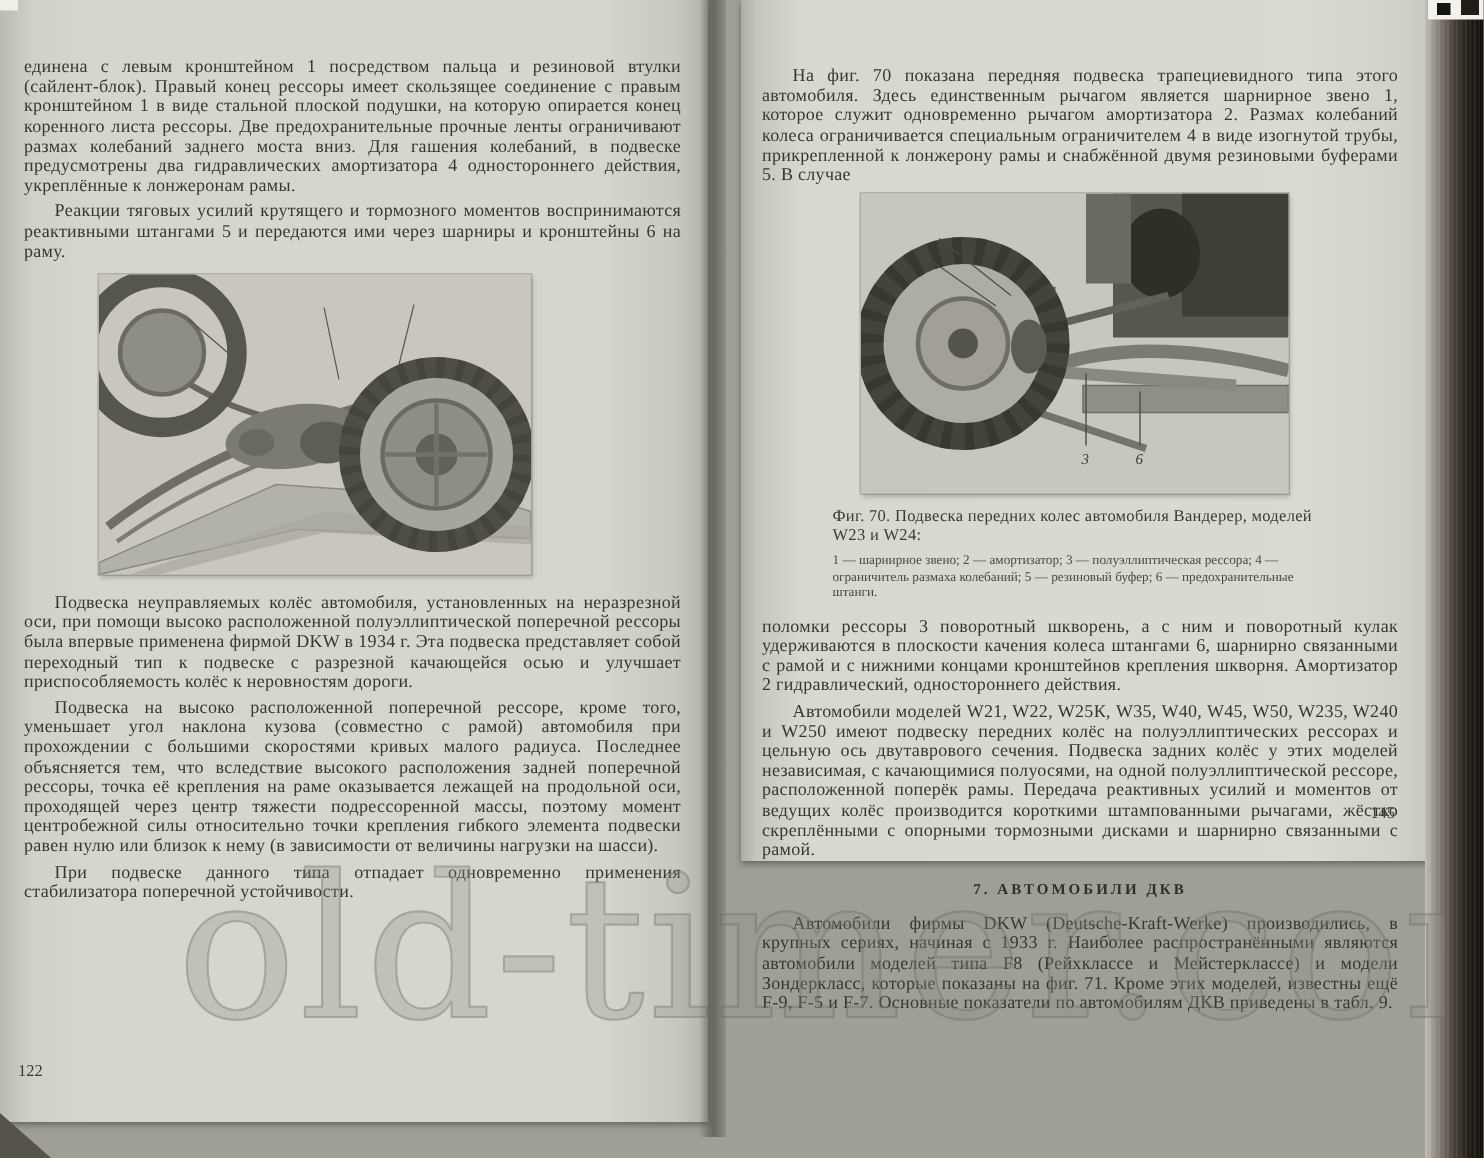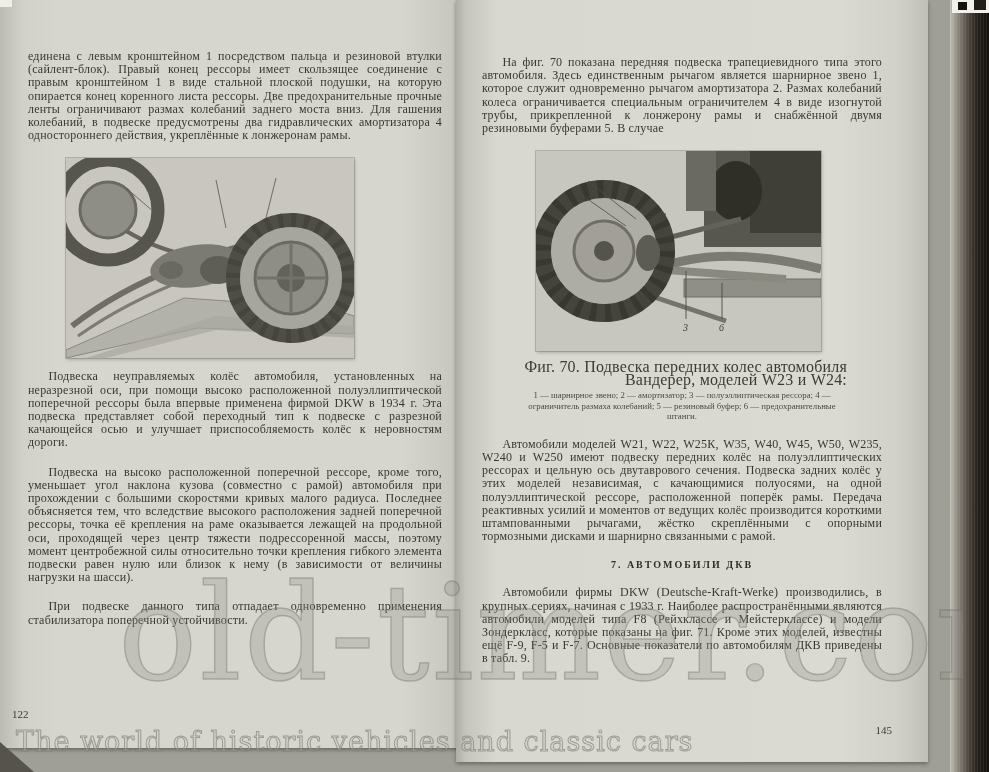--- a/index.html
+++ b/index.html
@@ -11,45 +11,45 @@
   .scan{position:absolute;inset:0;}
 
   
   .page{position:absolute;top:0;}
   .page-left{
     left:0;width:472px;height:748px;
     background:linear-gradient(90deg,#bcbbb3 0,#d2d1c9 22px,#d7d6ce 60px,#d7d6ce 400px,#c9c8c0 452px,#b3b2aa 472px);
     box-shadow:0 2px 4px rgba(0,0,0,.35);
   }
   .page-right{
-    left:456px;width:472px;height:762px;
+    left:494px;width:472px;height:574px;
     background:linear-gradient(90deg,#aeada5 0,#c6c5bd 10px,#d9d8d0 40px,#dbdad2 380px,#d2d1c9 440px,#c1c0b8 472px);
     box-shadow:0 2px 4px rgba(0,0,0,.35);
   }
   .spine{
     position:absolute;left:466px;top:0;width:18px;height:758px;
     background:linear-gradient(90deg,rgba(60,58,52,0) 0,rgba(60,58,52,.45) 40%,rgba(60,58,52,.55) 55%,rgba(60,58,52,.15) 100%);
   }
 
   
   .col-left{position:absolute;left:12px;top:34px;width:446px;}
   .col-right{position:absolute;left:10px;top:40px;width:432px;}
   .body-text{
-    margin:16px;font-size:12px;line-height:13.2px;text-align:justify;
+    margin:4px;font-size:12px;line-height:13.2px;text-align:justify;
     color:#38372f;letter-spacing:.2px;text-indent:1.7em;
   }
   .no-indent{text-indent:0;}
   .fig{margin:0;}
   .fig-photo{background:#cbcac2;box-shadow:0 0 0 1px rgba(120,119,111,.4),1px 2px 3px rgba(80,79,71,.3);}
   .fig-caption{
-    font-size:16px;line-height:13px;text-align:right;color:#3c3b33;
+    font-size:11px;line-height:13px;text-align:left;color:#3c3b33;
     margin:9px auto 0 auto;width:330px;letter-spacing:.2px;
   }
   .fig-legend{
-    font-size:8.8px;line-height:10.5px;text-align:center;color:#4a4941;
+    font-size:8.8px;line-height:10.5px;color:#4a4941;
     margin:4px auto 0 auto;width:330px;
   }
   .section-heading{
     font-size:10px;font-weight:bold;letter-spacing:2px;text-align:center;
     color:#2f2e28;margin:15px 0 10px 0;
   }
   .page-num{position:absolute;font-size:11px;color:#3c3b33;}
   .page-num-left{left:12px;bottom:28px;}
   .page-num-right{right:36px;bottom:26px;}
 
@@ -91,20 +91,21 @@
   }
 </style>
 </head>
 <body>
 
 <div class="scan">
 
   <div class="page page-left">
     <div class="col-left">
       <p class="body-text no-indent">единена с левым кронштейном 1 посредством пальца и резиновой втулки (сайлент-блок). Правый конец рессоры имеет скользящее соединение с правым кронштейном 1 в виде стальной плоской подушки, на которую опирается конец коренного листа рессоры. Две предохранительные прочные ленты ограничивают размах колебаний заднего моста вниз. Для гашения колебаний, в подвеске предусмотрены два гидравлических амортизатора 4 одностороннего действия, укреплённые к лонжеронам рамы.</p>
+      <p class="body-text" style="margin-top:2px">Реакции тяговых усилий крутящего и тормозного моментов воспринимаются реактивными штангами 5 и передаются ими через шарниры и кронштейны 6 на раму.</p>
 
       <figure class="fig" style="margin-top:9px">
         <div class="fig-photo" style="width:288px;height:200px;margin-left:54px">
           <svg width="288" height="200" viewBox="0 0 288 200">
             <rect width="288" height="200" fill="#cbcac2"></rect>
             <rect width="288" height="200" fill="#c2c1b9" opacity="0.35"></rect>
 
             <polygon points="0,192 118,140 262,150 288,158 288,176 132,170 0,200" fill="#b3b2aa" stroke="#8a8981" stroke-width="1"></polygon>
             <polygon points="20,200 150,158 288,168 288,180 150,172 40,200" fill="#a8a79f" opacity="0.7"></polygon>
 
@@ -178,33 +179,33 @@
             <line x1="40" y1="40" x2="90" y2="75" stroke="#4a4a42" stroke-width="0.8"></line>
             <line x1="52" y1="30" x2="100" y2="68" stroke="#4a4a42" stroke-width="0.8"></line>
           </svg>
         </div>
         <figcaption>
           <div class="fig-caption">Фиг. 70. Подвеска передних колес автомобиля Вандерер, моделей W23 и W24:</div>
           <div class="fig-legend">1 — шарнирное звено; 2 — амортизатор; 3 — полуэллиптическая рессора; 4 — ограничитель размаха колебаний; 5 — резиновый буфер; 6 — предохранительные штанги.</div>
         </figcaption>
       </figure>
 
+      <p class="body-text no-indent" style="margin-top:11px">поломки рессоры 3 поворотный шкворень, а с ним и поворотный кулак удерживаются в плоскости качения колеса штангами 6, шарнирно связанными с рамой и с нижними концами кронштейнов крепления шкворня. Амортизатор 2 гидравлический, одностороннего действия.</p>
       <p class="body-text">Автомобили моделей W21, W22, W25К, W35, W40, W45, W50, W235, W240 и W250 имеют подвеску передних колёс на полуэллиптических рессорах и цельную ось двутаврового сечения. Подвеска задних колёс у этих моделей независимая, с качающимися полуосями, на одной полуэллиптической рессоре, расположенной поперёк рамы. Передача реактивных усилий и моментов от ведущих колёс производится короткими штампованными рычагами, жёстко скреплёнными с опорными тормозными дисками и шарнирно связанными с рамой.</p>
 
       <h2 class="section-heading">7. АВТОМОБИЛИ ДКВ</h2>
 
       <p class="body-text">Автомобили фирмы DKW (Deutsche-Kraft-Werke) производились, в крупных сериях, начиная с 1933 г. Наиболее распространёнными являются автомобили моделей типа F8 (Рейхклассе и Мейстерклассе) и модели Зондеркласс, которые показаны на фиг. 71. Кроме этих моделей, известны ещё F-9, F-5 и F-7. Основные показатели по автомобилям ДКВ приведены в табл. 9.</p>
     </div>
     <div class="page-num page-num-right">145</div>
   </div>
 
   <div class="edge-right"></div>
   <div class="corner-top-right">
     <span class="mark1"></span>
     <span class="mark2"></span>
   </div>
   <div class="corner-top-left"></div>
   <div class="corner-bottom-left"></div>
 
   <div class="watermark-site">old-timer.com</div>
-  <div class="watermark-tagline">The world of historic vehicles and classic cars</div>
 
 </div>
 
 </body></html>

